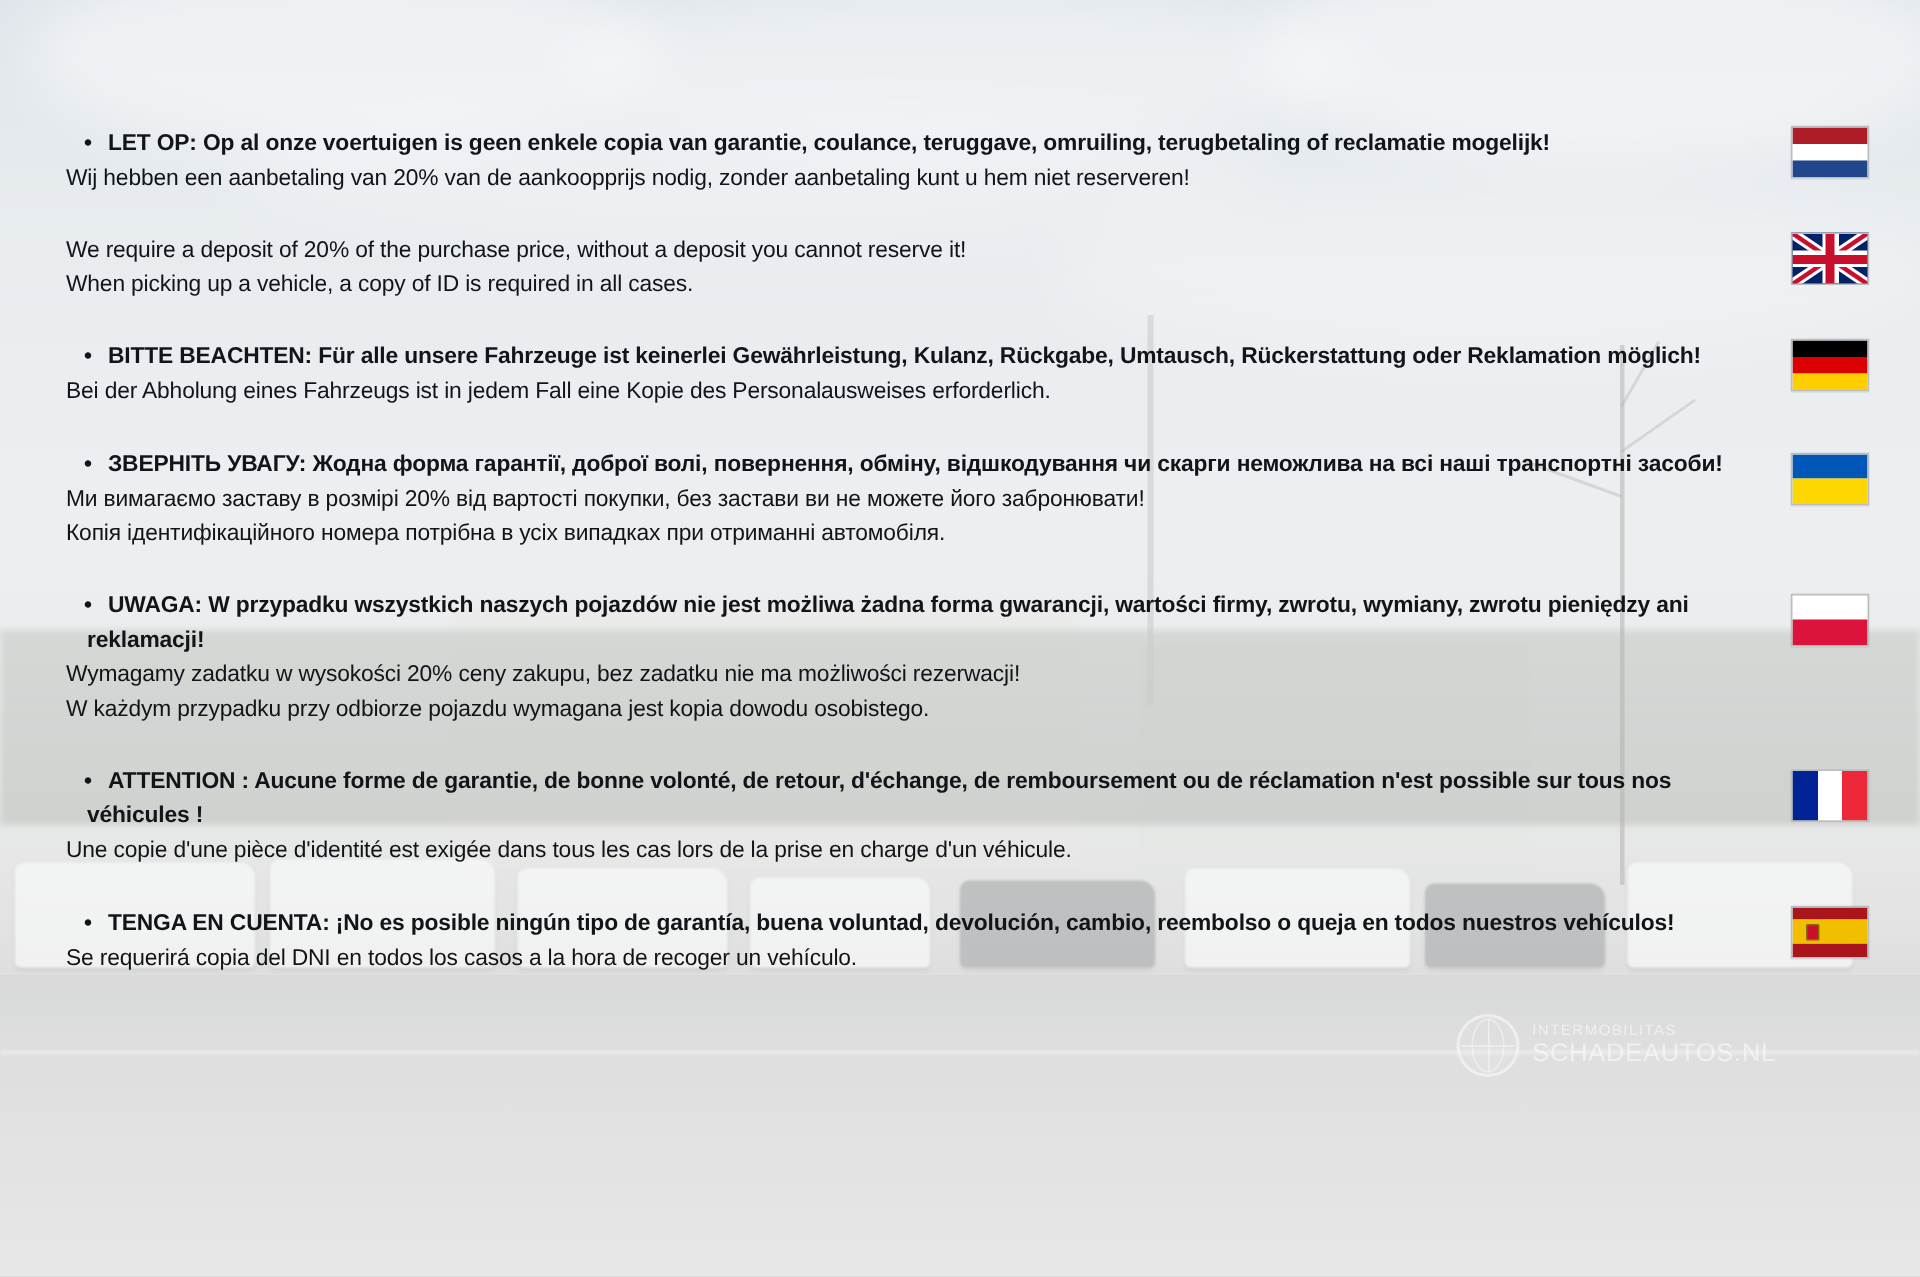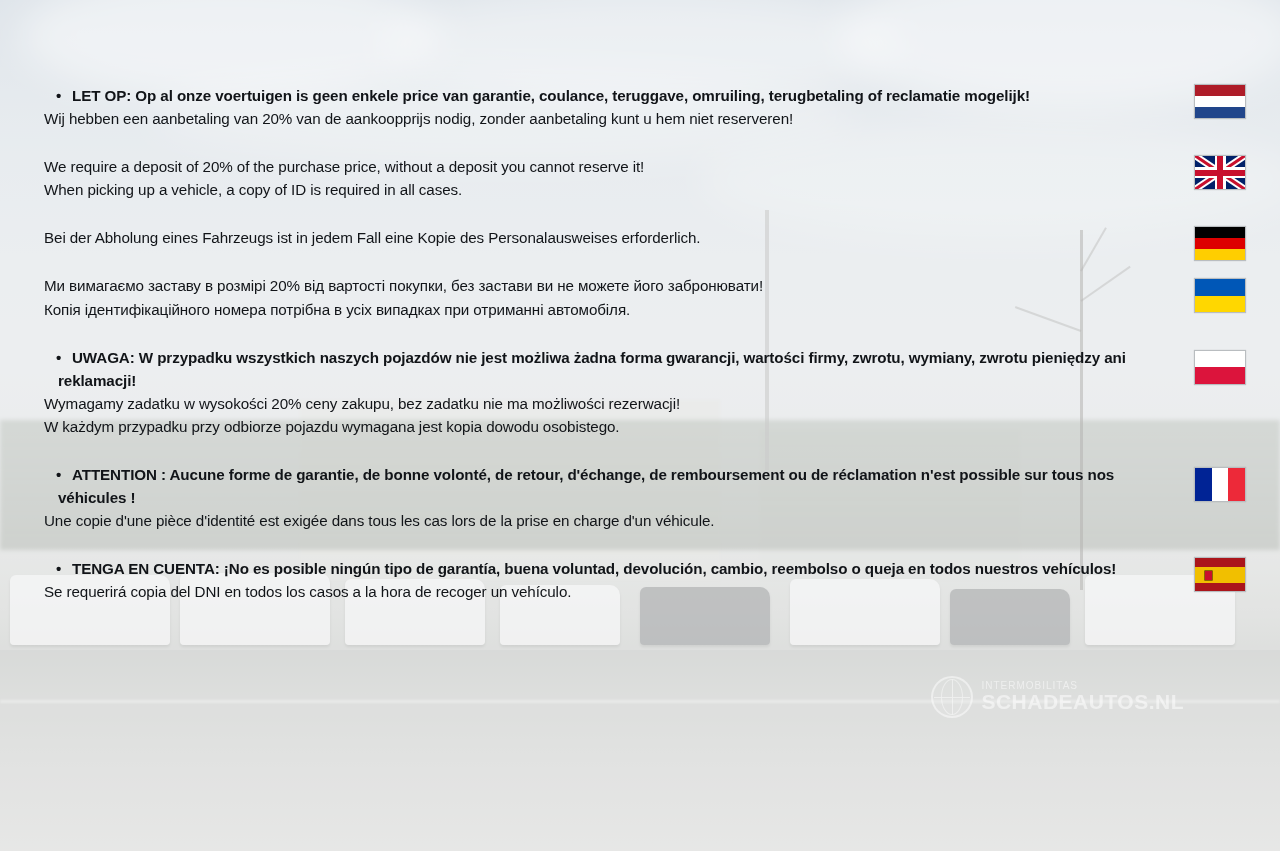--- a/index.html
+++ b/index.html
@@ -176,22 +176,22 @@
     border-radius: 50%;
   }
   .wm-text { line-height: 1.05; }
   .wm-top {
     font-size: 10px;
     letter-spacing: 1px;
     color: rgba(255,255,255,0.95);
     font-family: "Liberation Sans", sans-serif;
   }
   .wm-bottom {
-    font-size: 21px;
-    font-weight: bold;
+    font-size: 17px;
+    font-weight: normal;
     letter-spacing: 0.5px;
     color: rgba(255,255,255,0.95);
     font-family: "Liberation Sans", sans-serif;
   }
   
   .ghost-logo {
     position: absolute;
     left: 330px;
     top: 455px;
     font-size: 40px;
@@ -355,21 +355,21 @@
       </div>
     <div class="wm-text">
       <div class="wm-top">INTERMOBILITAS</div>
       <div class="wm-bottom">SCHADEAUTOS.NL</div>
     </div>
   </div>
 
   <div class="content">
 
     <div class="block">
-      <div class="line bulleted"><span class="bullet">•</span><span>LET OP: Op al onze voertuigen is geen enkele price van garantie, coulance, teruggave, omruiling, terugbetaling of reclamatie mogelijk!</span></div>
+      <div class="line bulleted"><span class="bullet">•</span><span>LET OP: Op al onze voertuigen is geen enkele copia van garantie, coulance, teruggave, omruiling, terugbetaling of reclamatie mogelijk!</span></div>
       <div class="line">Wij hebben een aanbetaling van 20% van de aankoopprijs nodig, zonder aanbetaling kunt u hem niet reserveren!</div>
       <div class="flag flag-nl" style="top:0px;">
         <div class="r1"></div>
           <div class="r2"></div>
           <div class="r3"></div>
       </div>
     </div>
 
     <div class="block">
       <div class="line">We require a deposit of 20% of the purchase price, without a deposit you cannot reserve it!</div>
@@ -380,29 +380,31 @@
         <div class="d3"></div>
           <div class="d4"></div>
         <div class="hw"></div>
           <div class="vw"></div>
         <div class="hr"></div>
           <div class="vr"></div>
       </div>
     </div>
 
     <div class="block">
+      <div class="line bulleted"><span class="bullet">•</span><span>BITTE BEACHTEN: Für alle unsere Fahrzeuge ist keinerlei Gewährleistung, Kulanz, Rückgabe, Umtausch, Rückerstattung oder Reklamation möglich!</span></div>
       <div class="line">Bei der Abholung eines Fahrzeugs ist in jedem Fall eine Kopie des Personalausweises erforderlich.</div>
       <div class="flag flag-de" style="top:0px;">
         <div class="r1"></div>
           <div class="r2"></div>
           <div class="r3"></div>
       </div>
     </div>
 
     <div class="block">
+      <div class="line bulleted wrapnormal"><span class="bullet">•</span><span>ЗВЕРНІТЬ УВАГУ: Жодна форма гарантії, доброї волі, повернення, обміну, відшкодування чи скарги неможлива на всі наші транспортні засоби!</span></div>
       <div class="line">Ми вимагаємо заставу в розмірі 20% від вартості покупки, без застави ви не можете його забронювати!</div>
       <div class="line">Копія ідентифікаційного номера потрібна в усіх випадках при отриманні автомобіля.</div>
       <div class="flag flag-ua" style="top:4px;">
         <div class="r1"></div>
           <div class="r2"></div>
       </div>
     </div>
 
     <div class="block">
       <div class="line bulleted wrapnormal"><span class="bullet">•</span><span>UWAGA: W przypadku wszystkich naszych pojazdów nie jest możliwa żadna forma gwarancji, wartości firmy, zwrotu, wymiany, zwrotu pieniędzy ani reklamacji!</span></div>

